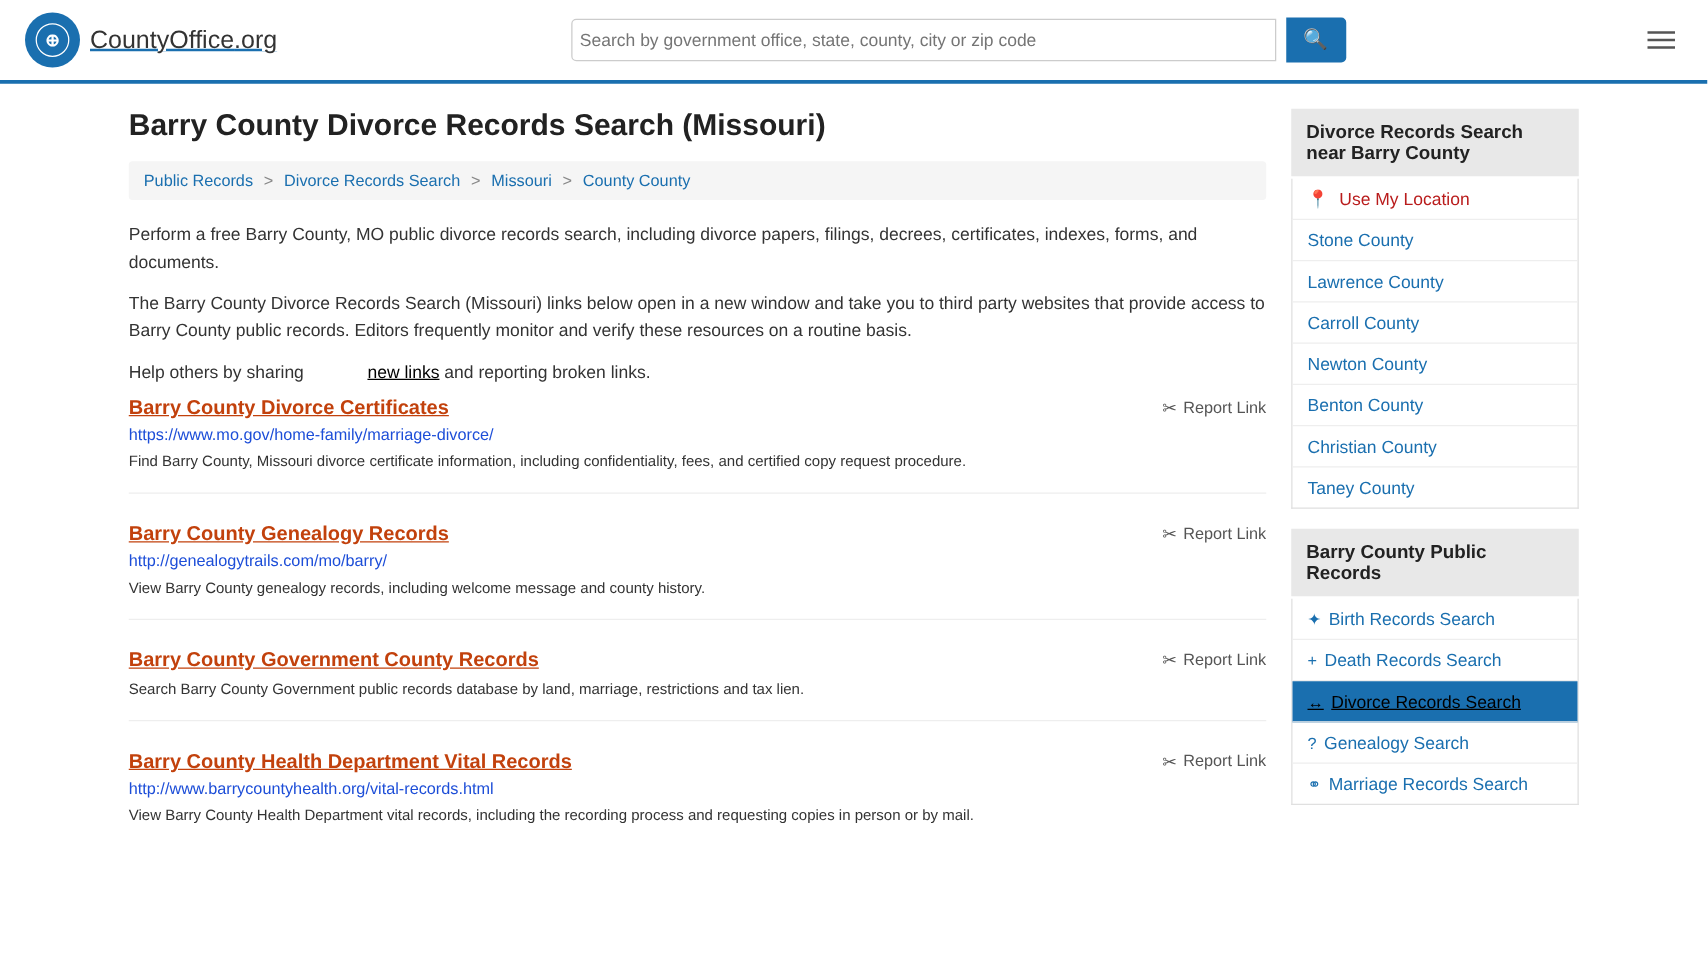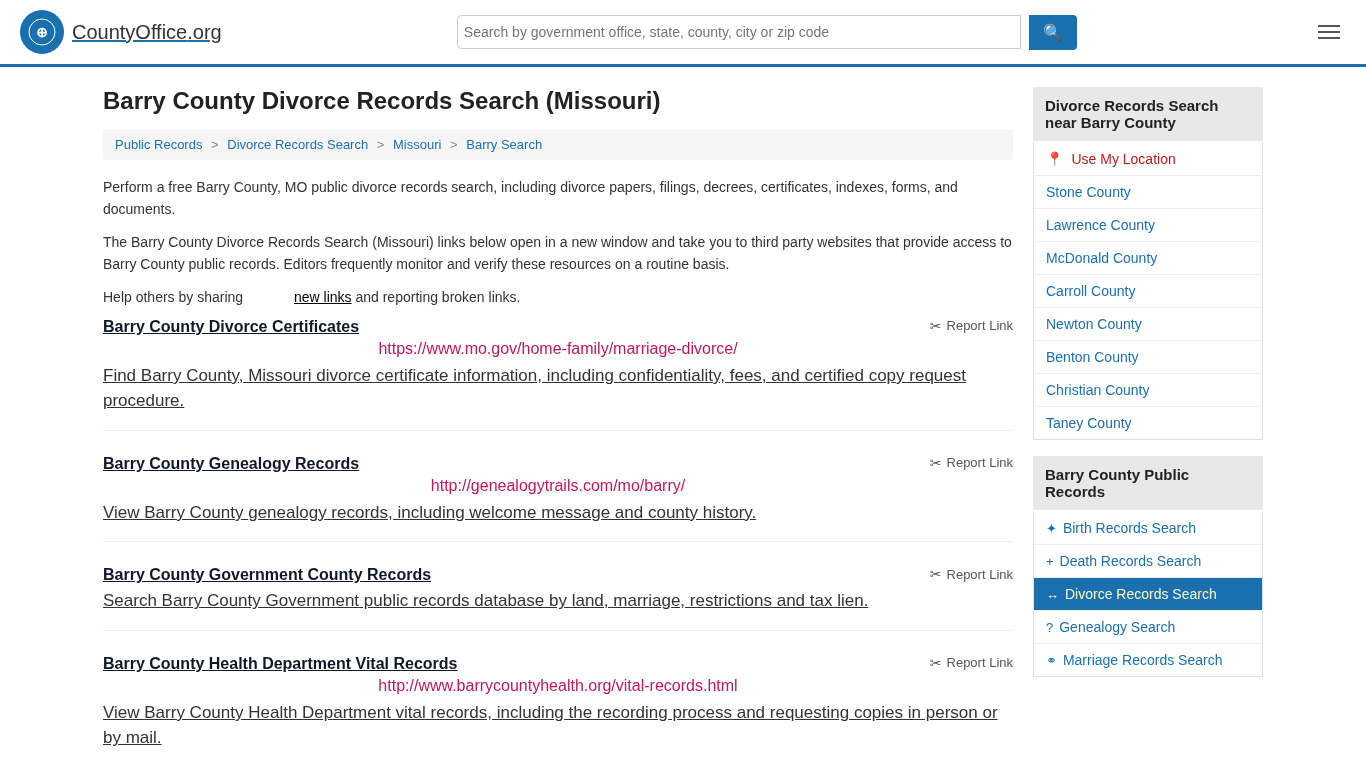--- a/index.html
+++ b/index.html
@@ -141,48 +141,46 @@
     .result-item:last-child { border-bottom: none; }
     .result-header {
       display: flex;
       justify-content: space-between;
       align-items: flex-start;
       margin-bottom: 4px;
     }
     .result-title {
       font-size: 16px;
       font-weight: bold;
-      color: #0f172a;
+      color: #c2410c;
       text-decoration: underline;
       cursor: pointer;
     }
     .report-link {
       display: flex;
       align-items: center;
       gap: 5px;
       color: #555;
       font-size: 13px;
       cursor: pointer;
       white-space: nowrap;
       margin-left: 10px;
     }
     .report-icon {
       font-size: 14px;
     }
     .result-url {
-      color: #be185d;
-      font-size: 16px;
+      color: #1d4ed8;
+      font-size: 13px;
       margin-bottom: 5px;
-      text-align: center;
     }
     .result-desc {
-      font-size: 17px;
+      font-size: 12px;
       color: #333;
       line-height: 1.5;
-      text-decoration: underline;
     }
 
     
     .sidebar-section {
       margin-bottom: 16px;
     }
     .sidebar-section-title {
       background: #e8e8e8;
       padding: 10px 12px;
       font-size: 15px;
@@ -202,21 +200,22 @@
     .sidebar-list li:last-child { border-bottom: none; }
     .sidebar-list li a {
       color: #1a6faf;
       text-decoration: none;
       font-size: 14px;
     }
     .sidebar-list li.active {
       background: #1a6faf;
     }
     .sidebar-list li.active a {
-      color: #fef9c3;
+      color: #000000;
+      text-decoration: underline;
     }
     .sidebar-icon {
       margin-right: 6px;
       font-size: 13px;
     }
     .location-item {
       display: flex;
       align-items: center;
       padding: 8px 12px;
       border-bottom: 1px solid #eee;
@@ -267,21 +266,21 @@
 
     <h1 class="page-title">Barry County Divorce Records Search (Missouri)</h1>
 
     <div class="breadcrumb">
       <a href="#">Public Records</a>
       <span class="sep">&gt;</span>
       <a href="#">Divorce Records Search</a>
       <span class="sep">&gt;</span>
       <a href="#">Missouri</a>
       <span class="sep">&gt;</span>
-      <a href="#">Barry Search</a>
+      <a href="#">County County</a>
     </div>
 
     <p class="description">Perform a free Barry County, MO public divorce records search, including divorce papers, filings, decrees, certificates, indexes, forms, and documents.</p>
     <p class="description">The Barry County Divorce Records Search (Missouri) links below open in a new window and take you to third party websites that provide access to Barry County public records. Editors frequently monitor and verify these resources on a routine basis.</p>
     <p class="description">
       <span>Help others by sharing </span><a href="#">new links</a><span> and reporting broken links.</span>
     </p>
 
     <div id="results-container">
         <div class="result-item">
@@ -335,21 +334,20 @@
 
     <div class="sidebar-section">
       <div class="sidebar-section-title">Divorce Records Search near Barry County</div>
       <div class="location-item">
         <span class="location-dot">📍</span>
         <a href="#">Use My Location</a>
       </div>
       <ul class="sidebar-list" id="nearby-list">
           <li><a href="#">Stone County</a></li>
           <li><a href="#">Lawrence County</a></li>
-          <li><a href="#">McDonald County</a></li>
           <li><a href="#">Carroll County</a></li>
           <li><a href="#">Newton County</a></li>
           <li><a href="#">Benton County</a></li>
           <li><a href="#">Christian County</a></li>
           <li><a href="#">Taney County</a></li>
         </ul>
     </div>
 
     <div class="sidebar-section">
       <div class="sidebar-section-title">Barry County Public Records</div>

